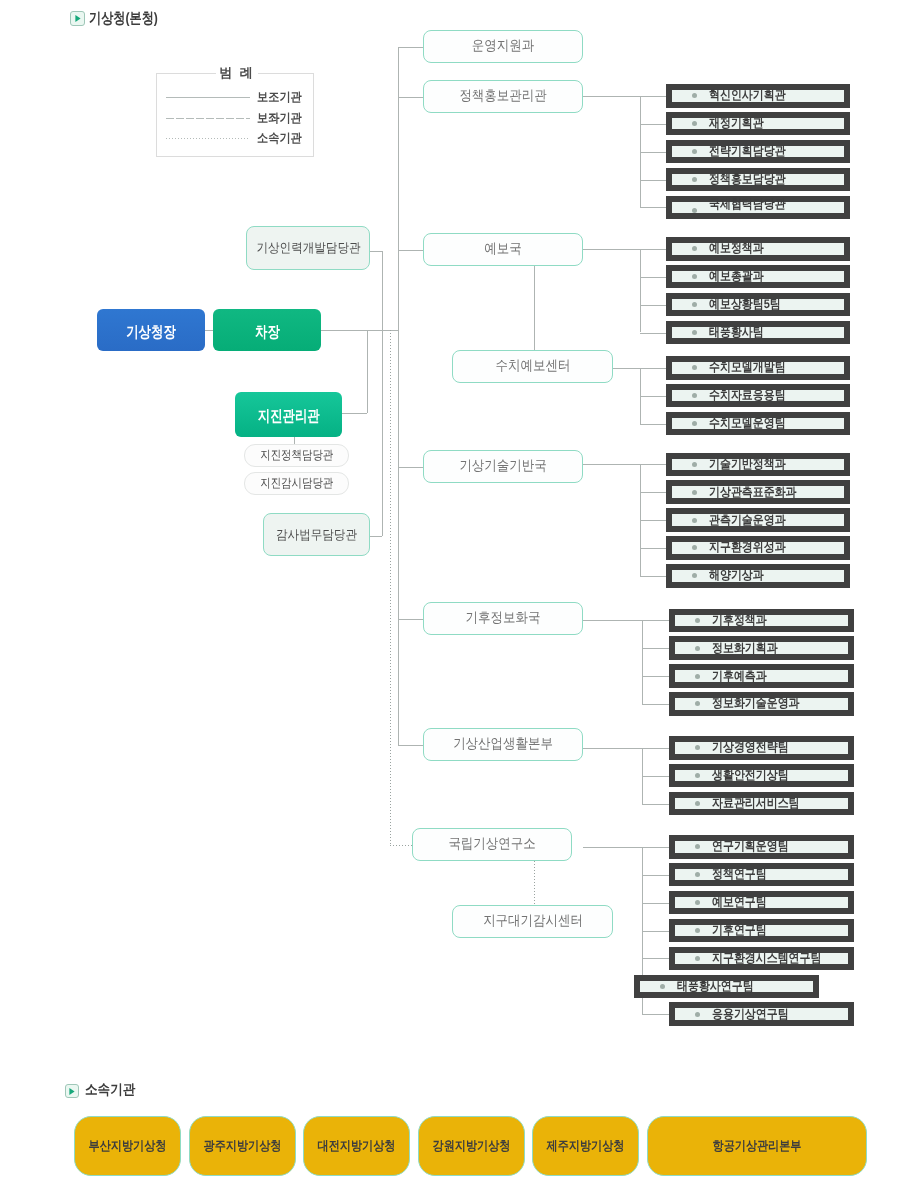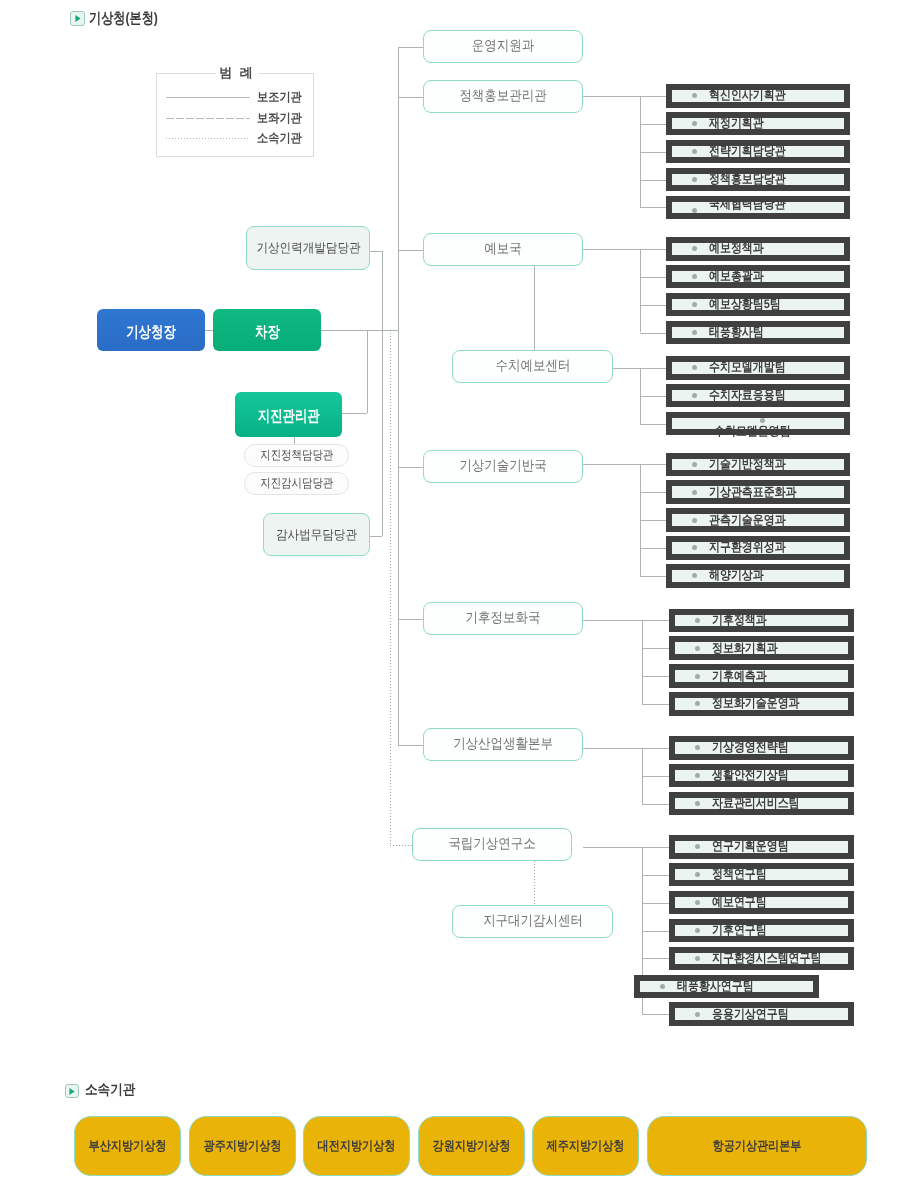--- a/index.html
+++ b/index.html
@@ -206,21 +206,21 @@
         <span class="tx">수치예보센터</span>
       </div>
       <div class="abs bx bx-leaf" style="left:666px;top:356px;width:184px;height:23.6px;">
         <div class="leaf-dot" style=""></div>
         <span class="tx">수치모델개발팀</span>
       </div>
       <div class="abs bx bx-leaf" style="left:666px;top:383.9px;width:184px;height:23.6px;">
         <div class="leaf-dot" style=""></div>
         <span class="tx">수치자료응용팀</span>
       </div>
-      <div class="abs bx bx-leaf" style="left:666px;top:411.8px;width:184px;height:23.6px;flex-direction:column;">
+      <div class="abs bx bx-leaf" style="left:666px;top:411.8px;width:184px;height:23.6px;">
         <div class="leaf-dot" style=""></div>
         <span class="tx">수치모델운영팀</span>
       </div>
       <div class="abs bx bx-div" style="left:423px;top:450px;width:160px;height:33px;">
         <span class="tx">기상기술기반국</span>
       </div>
       <div class="abs bx bx-leaf" style="left:666px;top:452.5px;width:184px;height:23.6px;">
         <div class="leaf-dot" style=""></div>
         <span class="tx">기술기반정책과</span>
       </div>

